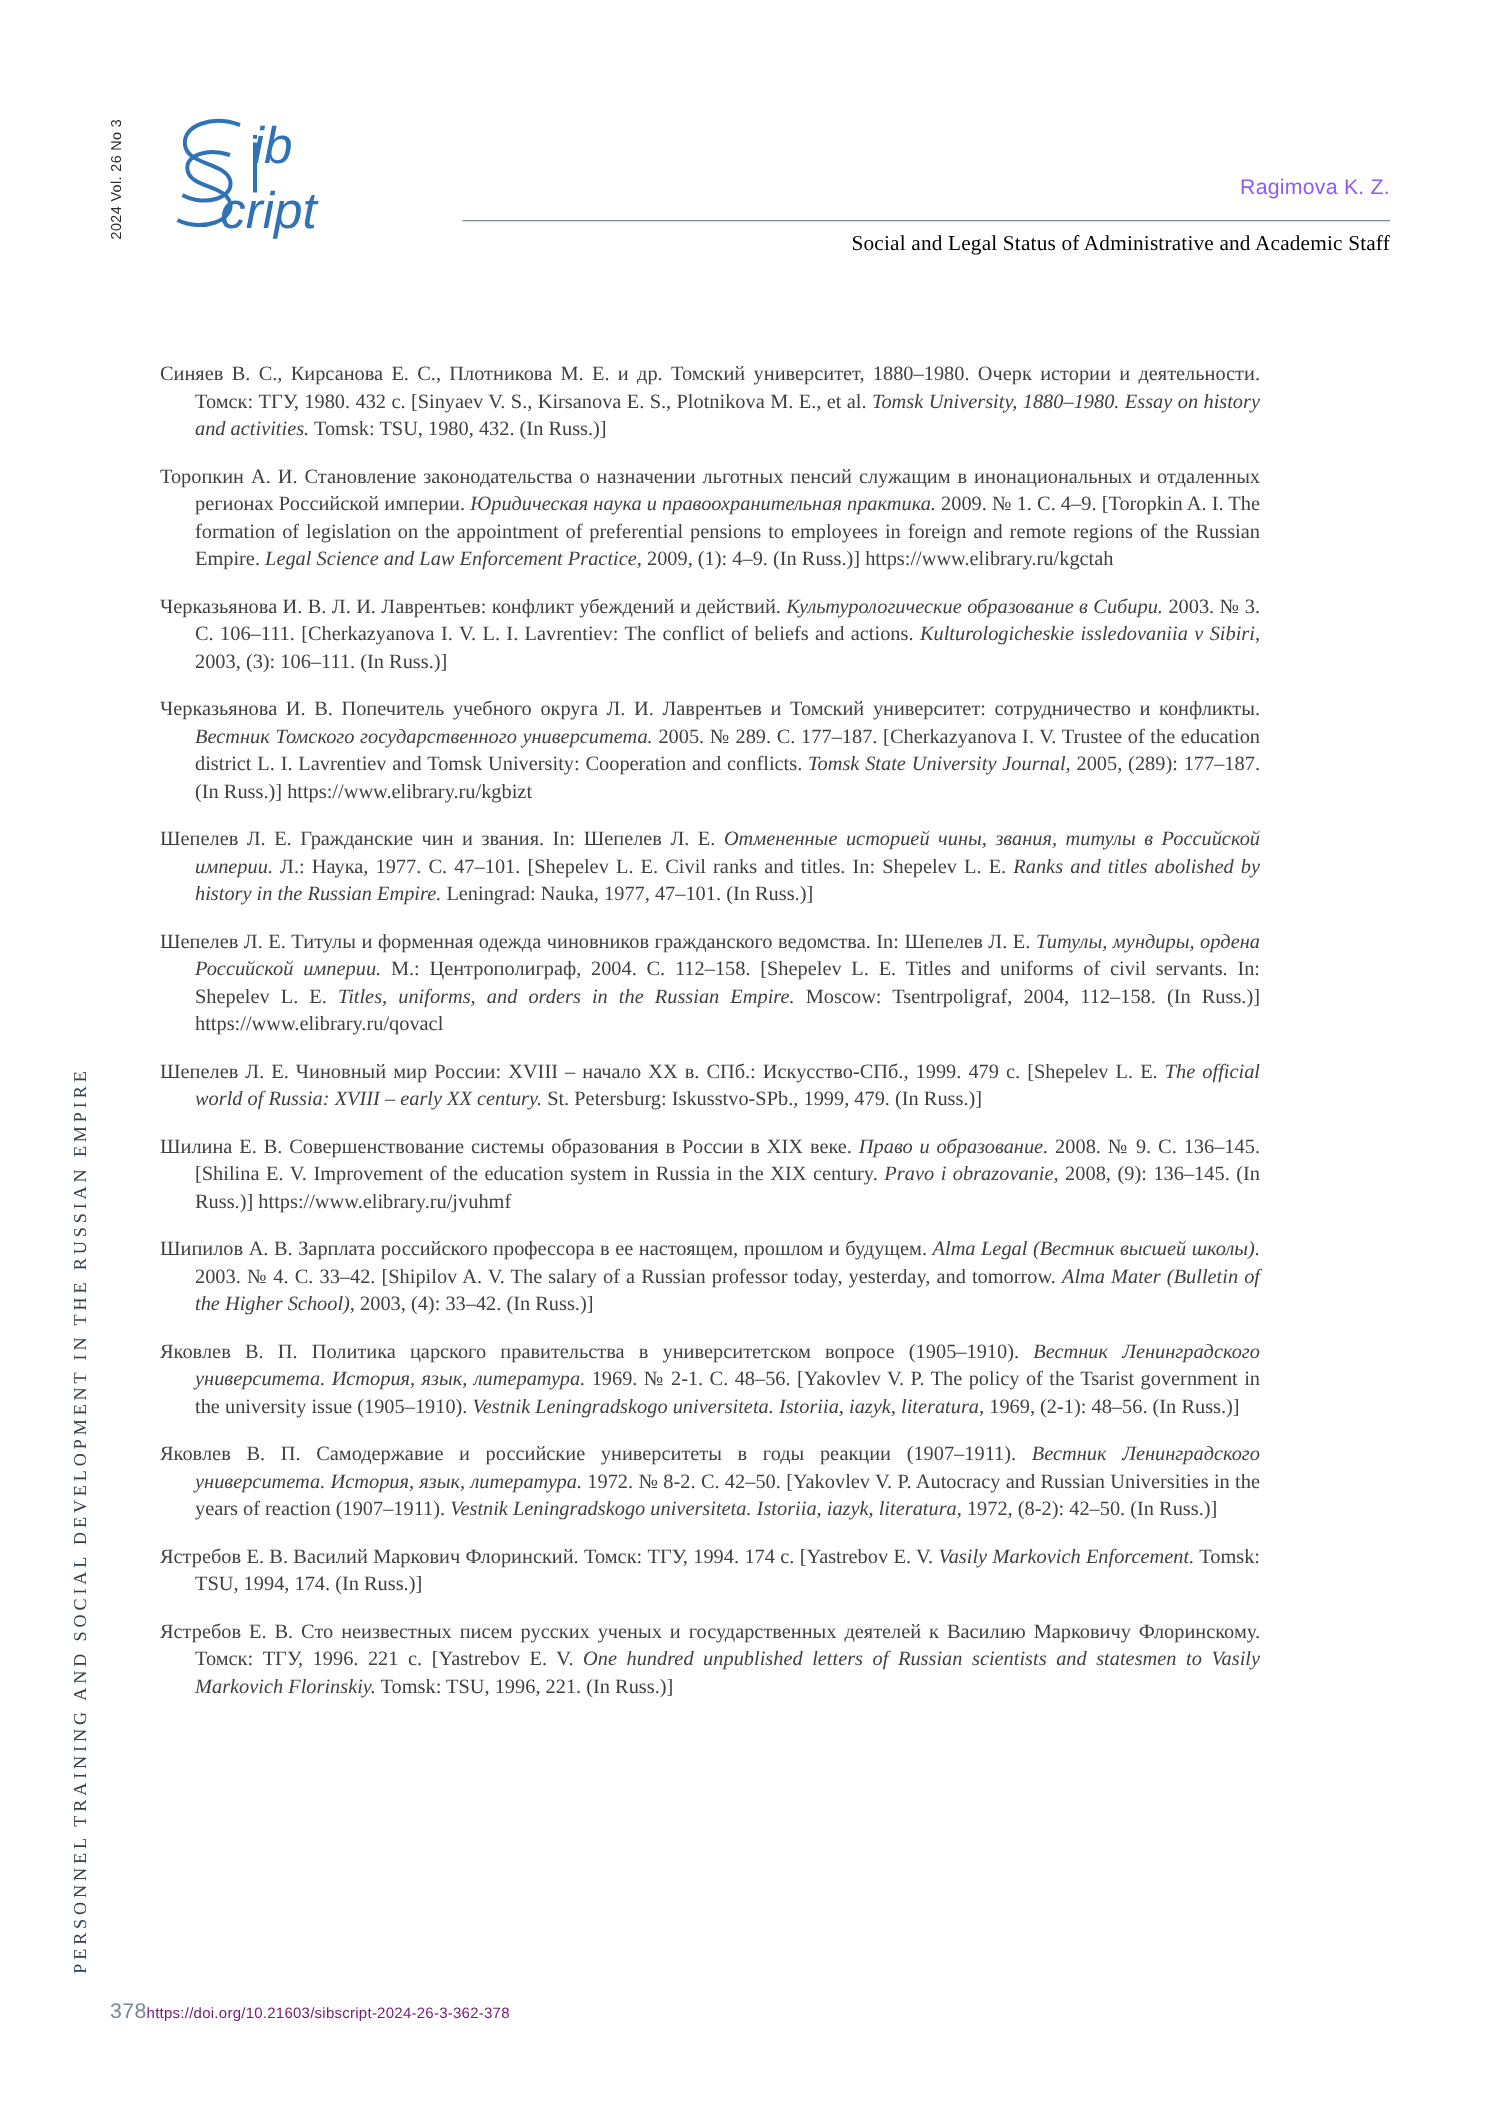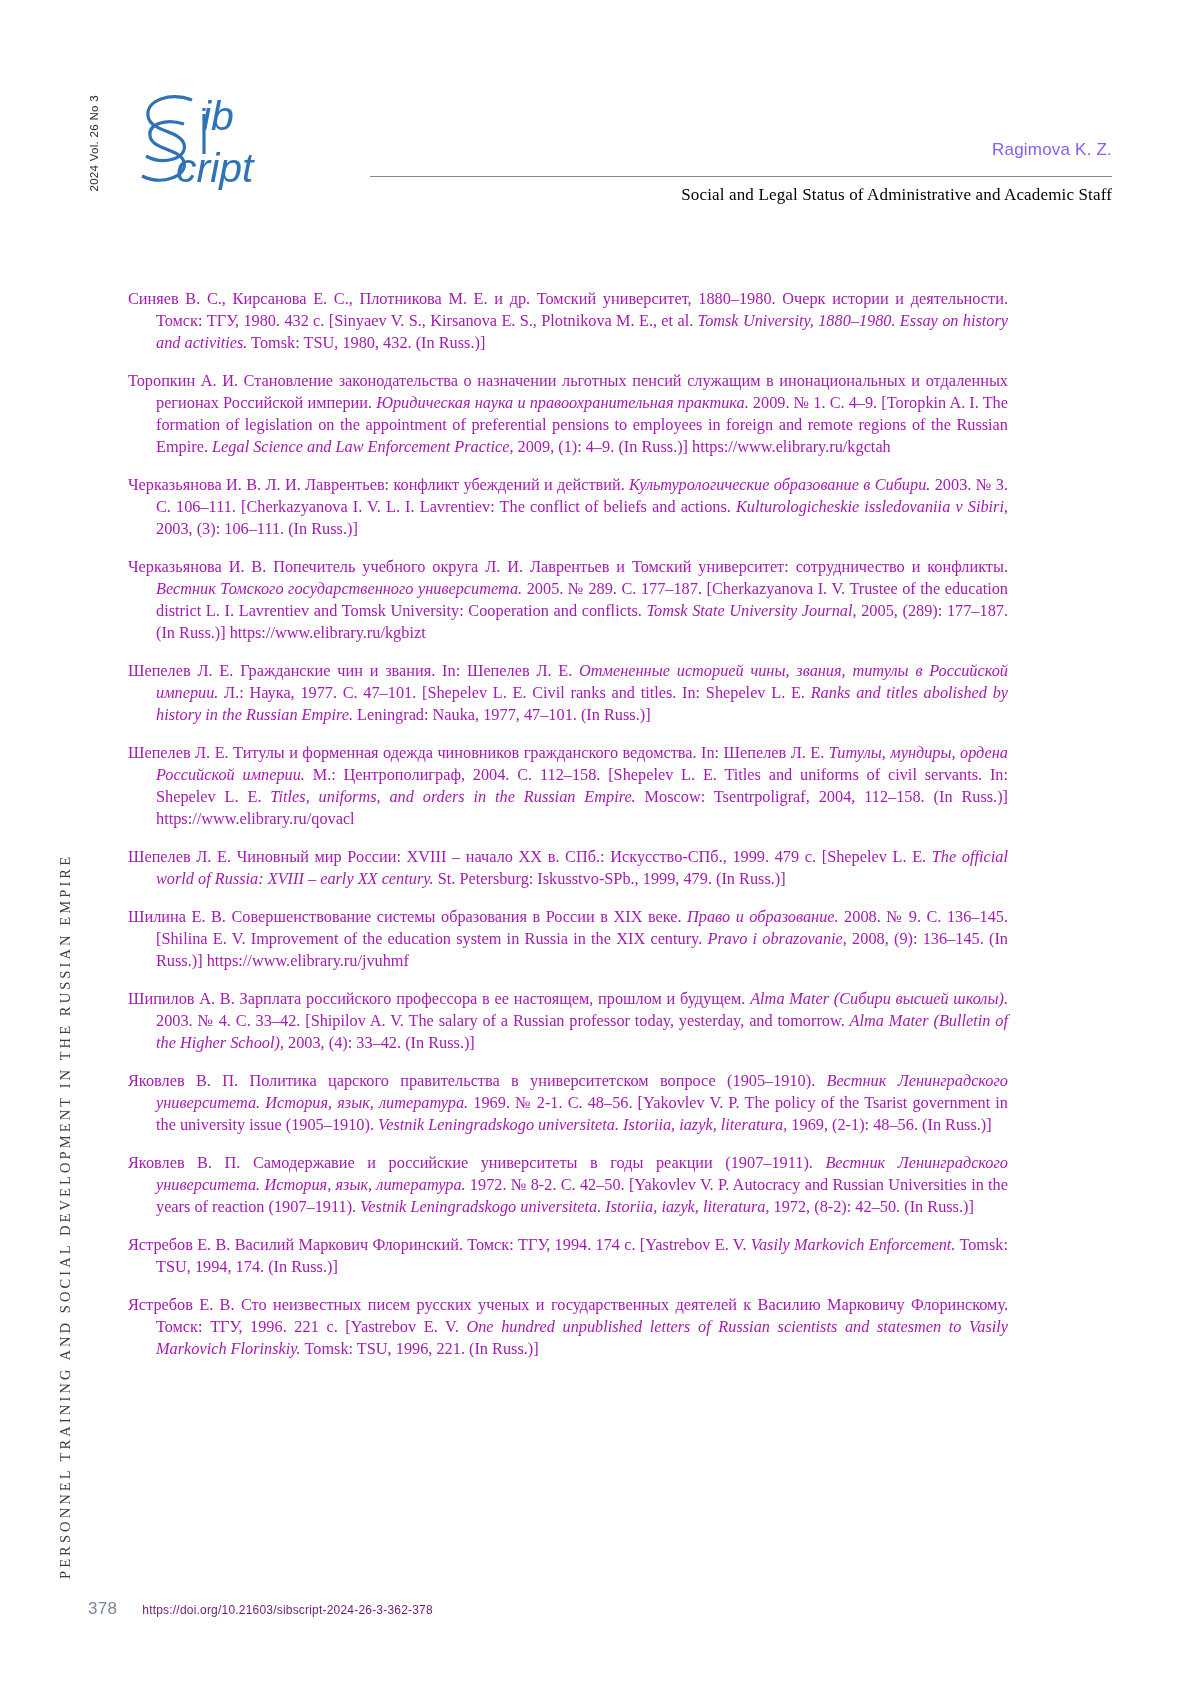--- a/index.html
+++ b/index.html
@@ -88,37 +88,37 @@
   
   .refs {
     position: absolute;
     left: 128px;
     top: 272px;
     width: 880px;
     font-size: 16.3px;
     line-height: 1.345;
     text-align: justify;
     text-justify: inter-word;
-    color: #a21caf;
+    color: #404040;
   }
   .ref {
     padding-left: 28px;
     text-indent: -28px;
     margin-bottom: 0.5px;
   }
   .ref i { font-style: italic; }
 
   
   .footer {
     position: absolute;
     left: 88px;
     bottom: 78px;
     display: flex;
     align-items: baseline;
-    gap: 25px;
+    gap: 0;
   }
   .page-num {
     font-family: "Liberation Sans", sans-serif;
     font-size: 17px;
     color: #7b8794;
     letter-spacing: 0.3px;
   }
   .doi {
     font-family: "Liberation Sans", sans-serif;
     font-size: 12px;
@@ -153,21 +153,21 @@
 
 <div class="refs" id="refs">
     <p class="ref">Синяев В. С., Кирсанова Е. С., Плотникова М. Е. и др. Томский университет, 1880–1980. Очерк истории и деятельности. Томск: ТГУ, 1980. 432 с. [Sinyaev V. S., Kirsanova E. S., Plotnikova M. E., et al. <i>Tomsk University, 1880–1980. Essay on history and activities.</i> Tomsk: TSU, 1980, 432. (In Russ.)]</p>
     <p class="ref">Торопкин А. И. Становление законодательства о назначении льготных пенсий служащим в инонациональных и отдаленных регионах Российской империи. <i>Юридическая наука и правоохранительная практика.</i> 2009. № 1. С. 4–9. [Toropkin A. I. The formation of legislation on the appointment of preferential pensions to employees in foreign and remote regions of the Russian Empire. <i>Legal Science and Law Enforcement Practice</i>, 2009, (1): 4–9. (In Russ.)] https://www.elibrary.ru/kgctah</p>
     <p class="ref">Черказьянова И. В. Л. И. Лаврентьев: конфликт убеждений и действий. <i>Культурологические образование в Сибири.</i> 2003. № 3. С. 106–111. [Cherkazyanova I. V. L. I. Lavrentiev: The conflict of beliefs and actions. <i>Kulturologicheskie issledovaniia v Sibiri</i>, 2003, (3): 106–111. (In Russ.)]</p>
     <p class="ref">Черказьянова И. В. Попечитель учебного округа Л. И. Лаврентьев и Томский университет: сотрудничество и конфликты. <i>Вестник Томского государственного университета.</i> 2005. № 289. С. 177–187. [Cherkazyanova I. V. Trustee of the education district L. I. Lavrentiev and Tomsk University: Cooperation and conflicts. <i>Tomsk State University Journal</i>, 2005, (289): 177–187. (In Russ.)] https://www.elibrary.ru/kgbizt</p>
     <p class="ref">Шепелев Л. Е. Гражданские чин и звания. In: Шепелев Л. Е. <i>Отмененные историей чины, звания, титулы в Российской империи.</i> Л.: Наука, 1977. С. 47–101. [Shepelev L. E. Civil ranks and titles. In: Shepelev L. E. <i>Ranks and titles abolished by history in the Russian Empire.</i> Leningrad: Nauka, 1977, 47–101. (In Russ.)]</p>
     <p class="ref">Шепелев Л. Е. Титулы и форменная одежда чиновников гражданского ведомства. In: Шепелев Л. Е. <i>Титулы, мундиры, ордена Российской империи.</i> М.: Центрополиграф, 2004. С. 112–158. [Shepelev L. E. Titles and uniforms of civil servants. In: Shepelev L. E. <i>Titles, uniforms, and orders in the Russian Empire.</i> Moscow: Tsentrpoligraf, 2004, 112–158. (In Russ.)] https://www.elibrary.ru/qovacl</p>
     <p class="ref">Шепелев Л. Е. Чиновный мир России: XVIII – начало XX в. СПб.: Искусство-СПб., 1999. 479 с. [Shepelev L. E. <i>The official world of Russia: XVIII – early XX century.</i> St. Petersburg: Iskusstvo-SPb., 1999, 479. (In Russ.)]</p>
     <p class="ref">Шилина Е. В. Совершенствование системы образования в России в XIX веке. <i>Право и образование.</i> 2008. № 9. С. 136–145. [Shilina E. V. Improvement of the education system in Russia in the XIX century. <i>Pravo i obrazovanie</i>, 2008, (9): 136–145. (In Russ.)] https://www.elibrary.ru/jvuhmf</p>
-    <p class="ref">Шипилов А. В. Зарплата российского профессора в ее настоящем, прошлом и будущем. <i>Alma Mater (Сибири высшей школы).</i> 2003. № 4. С. 33–42. [Shipilov A. V. The salary of a Russian professor today, yesterday, and tomorrow. <i>Alma Mater (Bulletin of the Higher School)</i>, 2003, (4): 33–42. (In Russ.)]</p>
+    <p class="ref">Шипилов А. В. Зарплата российского профессора в ее настоящем, прошлом и будущем. <i>Alma Legal (Вестник высшей школы).</i> 2003. № 4. С. 33–42. [Shipilov A. V. The salary of a Russian professor today, yesterday, and tomorrow. <i>Alma Mater (Bulletin of the Higher School)</i>, 2003, (4): 33–42. (In Russ.)]</p>
     <p class="ref">Яковлев В. П. Политика царского правительства в университетском вопросе (1905–1910). <i>Вестник Ленинградского университета. История, язык, литература.</i> 1969. № 2-1. С. 48–56. [Yakovlev V. P. The policy of the Tsarist government in the university issue (1905–1910). <i>Vestnik Leningradskogo universiteta. Istoriia, iazyk, literatura</i>, 1969, (2-1): 48–56. (In Russ.)]</p>
     <p class="ref">Яковлев В. П. Самодержавие и российские университеты в годы реакции (1907–1911). <i>Вестник Ленинградского университета. История, язык, литература.</i> 1972. № 8-2. С. 42–50. [Yakovlev V. P. Autocracy and Russian Universities in the years of reaction (1907–1911). <i>Vestnik Leningradskogo universiteta. Istoriia, iazyk, literatura</i>, 1972, (8-2): 42–50. (In Russ.)]</p>
     <p class="ref">Ястребов Е. В. Василий Маркович Флоринский. Томск: ТГУ, 1994. 174 с. [Yastrebov E. V. <i>Vasily Markovich Enforcement.</i> Tomsk: TSU, 1994, 174. (In Russ.)]</p>
     <p class="ref">Ястребов Е. В. Сто неизвестных писем русских ученых и государственных деятелей к Василию Марковичу Флоринскому. Томск: ТГУ, 1996. 221 с. [Yastrebov E. V. <i>One hundred unpublished letters of Russian scientists and statesmen to Vasily Markovich Florinskiy.</i> Tomsk: TSU, 1996, 221. (In Russ.)]</p>
   </div>
 
 <div class="footer">
   <span class="page-num">378</span>
   <span class="doi">https://doi.org/10.21603/sibscript-2024-26-3-362-378</span>
 </div>

